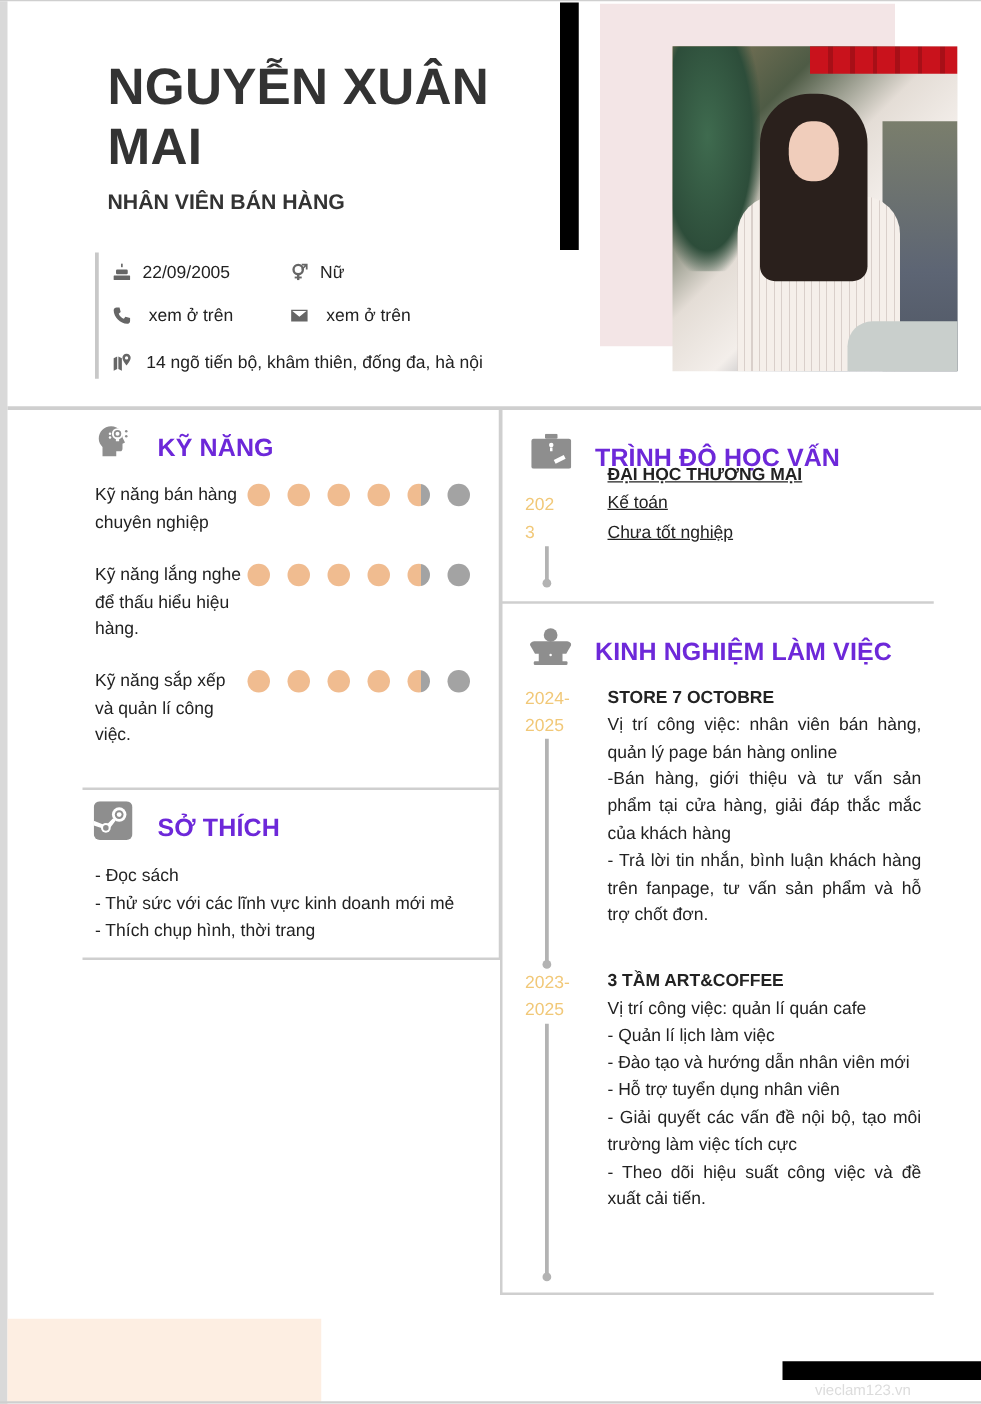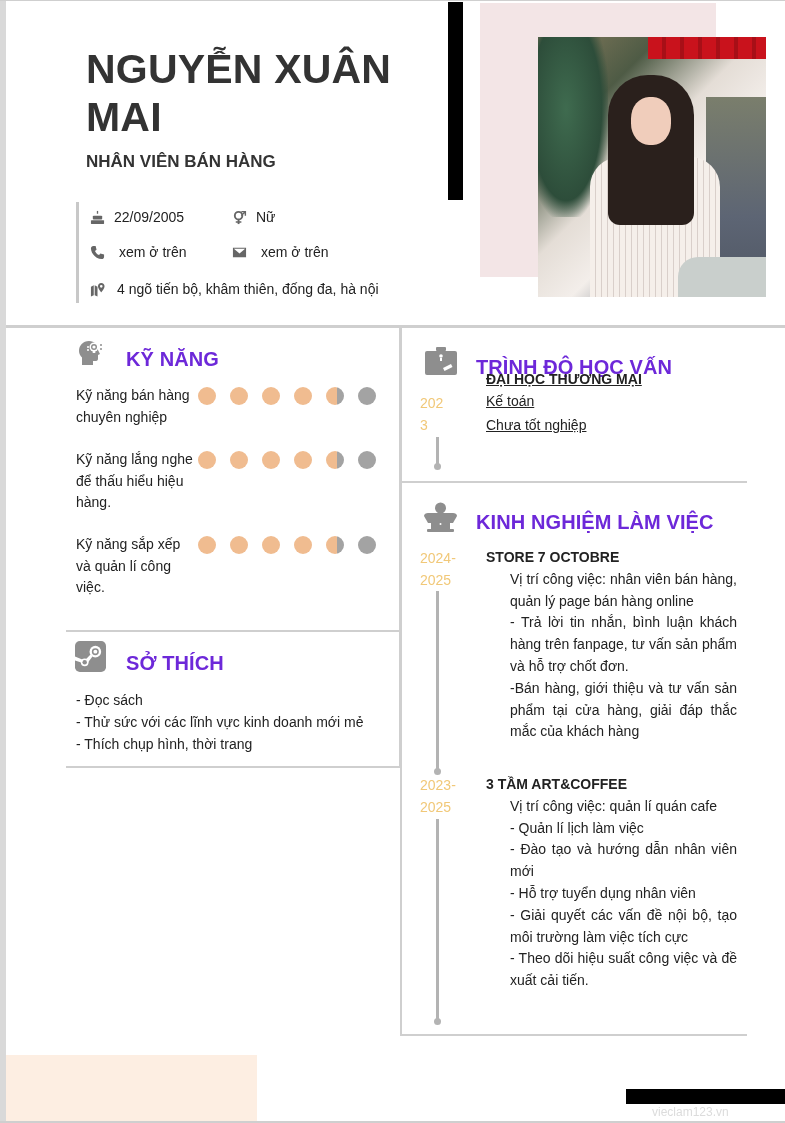--- a/index.html
+++ b/index.html
@@ -54,21 +54,21 @@
     .dot.half { background: linear-gradient(90deg, #f0bc90 0 62%, #a3a3a3 62% 100%); }
     .dot.empty { background: #a3a3a3; }
 
     .hobby-list { position: absolute; left: 76px; top: 688px; font-size: 14px; line-height: 22px; color: #222; }
 
     .timeline-year { position: absolute; font-size: 14px; line-height: 22px; color: #f1c878; width: 40px; }
     .tl-line { position: absolute; width: 3px; background: #b3b3b3; }
     .tl-dot { position: absolute; width: 7px; height: 7px; border-radius: 50%; background: #b3b3b3; }
     .entry { position: absolute; left: 486px; width: 251px; font-size: 14px; line-height: 21.8px; color: #222; }
     .entry .org { font-weight: bold; font-size: 14px; }
-    .entry p { text-align: justify; margin-left: 24px; }
+    .entry p { text-align: justify; }
 
     .peach-block { position: absolute; left: 6px; top: 1054px; width: 251px; height: 67px; background: #fdeee2; }
     .black-bar-bottom { position: absolute; left: 626px; top: 1088px; width: 159px; height: 15px; background: #000; }
     .watermark { position: absolute; left: 652px; top: 1104px; font-size: 12px; color: #dcdcdc; text-align: right; }
   </style>
 </head>
 <body>
 
 <div class="page">
   <div class="left-edge"></div>
@@ -128,21 +128,21 @@
     <span>xem ở trên</span>
   </div>
   <div class="info-row" style="left:89px; top:280px;">
     <span class="ic" style="margin-right:12px;">
       <svg viewBox="0 0 16 16">
           <path d="M1 5 L4 3.5 L4 14 L1 15.5 Z"></path>
           <path d="M5 3.5 L8 5 L8 15.5 L5 14 Z"></path>
           <path d="M12 1 C14.2 1 15.5 2.6 15.5 4.5 C15.5 7.3 12 11 12 11 C12 11 8.5 7.3 8.5 4.5 C8.5 2.6 9.8 1 12 1 Z M12 3.2 A1.4 1.4 0 1 0 12 6 A1.4 1.4 0 1 0 12 3.2 Z" fill-rule="evenodd"></path>
         </svg>
     </span>
-    <span>4 ngõ tiến bộ, khâm thiên, đống đa, hà nội</span>
+    <span>14 ngõ tiến bộ, khâm thiên, đống đa, hà nội</span>
   </div>
 
   <div class="h-line" style="left:6px; top:324px; width:779px; height:3px;"></div>
   <div class="v-line" style="left:399px; top:327px; width:2px; height:440px;"></div>
   <div class="v-line" style="left:400px; top:327px; width:2px; height:708px;"></div>
   <div class="h-line" style="left:66px; top:629px; width:334px; height:2px;"></div>
   <div class="h-line" style="left:66px; top:765px; width:334px; height:2px;"></div>
   <div class="h-line" style="left:401px; top:480px; width:346px; height:2px;"></div>
   <div class="h-line" style="left:401px; top:1033px; width:346px; height:2px;"></div>
 
@@ -249,22 +249,22 @@
 
   <div class="timeline-year" style="left:420px; top:546px;">
     <div>2024-</div>
     <div>2025</div>
   </div>
   <div class="tl-line" style="left:436px; top:590px; height:180px;"></div>
   <div class="tl-dot" style="left:434px; top:767px;"></div>
   <div class="entry" style="top:546px;">
     <div class="org">STORE 7 OCTOBRE</div>
     <p>Vị trí công việc: nhân viên bán hàng, quản lý page bán hàng online</p>
+    <p>-Bán hàng, giới thiệu và tư vấn sản phẩm tại cửa hàng, giải đáp thắc mắc của khách hàng</p>
     <p>- Trả lời tin nhắn, bình luận khách hàng trên fanpage, tư vấn sản phẩm và hỗ trợ chốt đơn.</p>
-    <p>-Bán hàng, giới thiệu và tư vấn sản phẩm tại cửa hàng, giải đáp thắc mắc của khách hàng</p>
   </div>
 
   <div class="timeline-year" style="left:420px; top:773px;">
     <div>2023-</div>
     <div>2025</div>
   </div>
   <div class="tl-line" style="left:436px; top:818px; height:202px;"></div>
   <div class="tl-dot" style="left:434px; top:1017px;"></div>
   <div class="entry" style="top:773px;">
     <div class="org">3 TẦM ART&amp;COFFEE</div>

